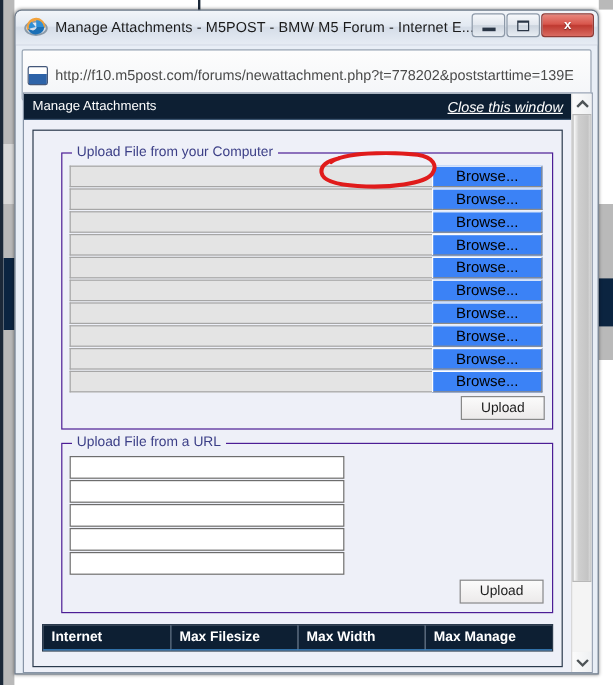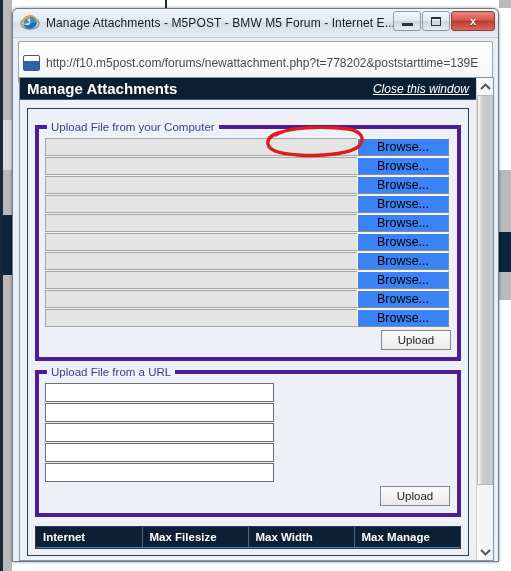--- a/index.html
+++ b/index.html
@@ -136,43 +136,43 @@
   
   #vb-header {
     background: #0d1f33;
     height: 22px;
     display: flex; align-items: center;
     padding: 0 7px;
     border-bottom: 1px solid #3a536e;
   }
   #vb-header-title {
     color: #ffffff;
-    font-size: 15px;
-    font-weight: bold;
+    font-size: 11px;
+    font-weight: normal;
     flex: 1 1 auto;
   }
   #vb-close-link {
     color: #ffffff;
     font-size: 12px;
     font-style: italic;
   }
 
   
   #vb-panel {
     margin: 8px 7px 0 7px;
     border: 1px solid #2b3a4d;
     background: #eef0f8;
     padding: 7px 7px 0 7px;
     height: 448px;
     overflow: hidden;
   }
 
   fieldset.box {
-    border: 4px solid #4c1d95;
-    margin: 5px 0 0 0;
+    border: 1px solid #4c1d95;
+    margin: 5px 0 0 16px;
     padding: 5px 6px 7px 6px;
     background: #eef0f8;
   }
   fieldset.box legend {
     font-size: 11.5px;
     color: #3c3f87;
     padding: 0 4px;
     margin-left: 2px;
   }
 

